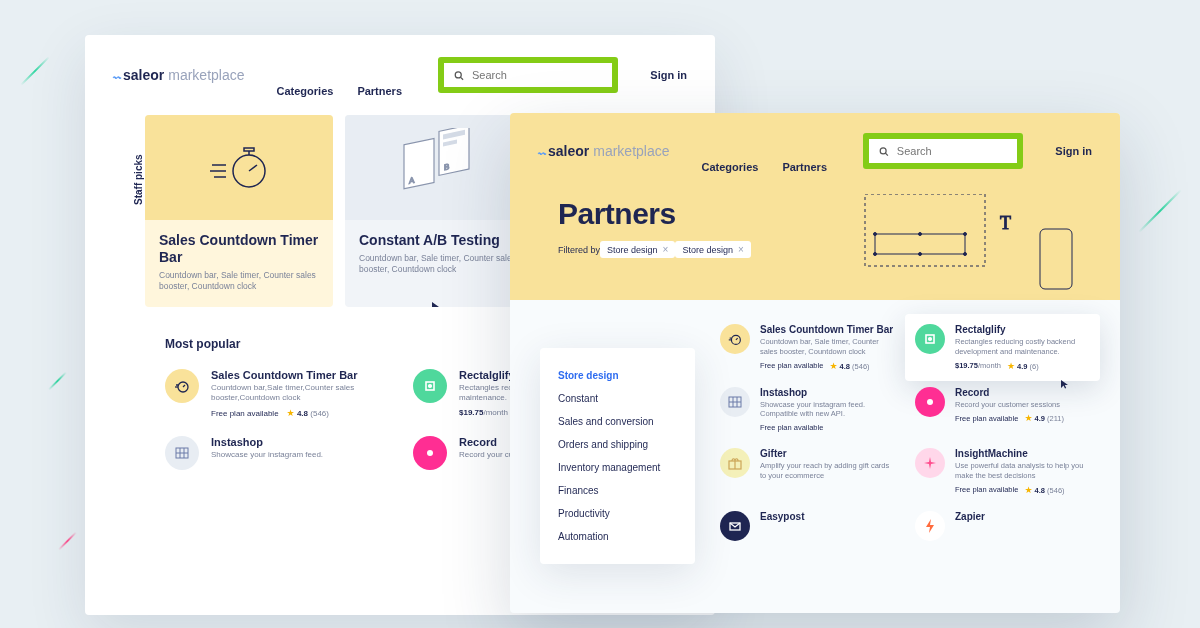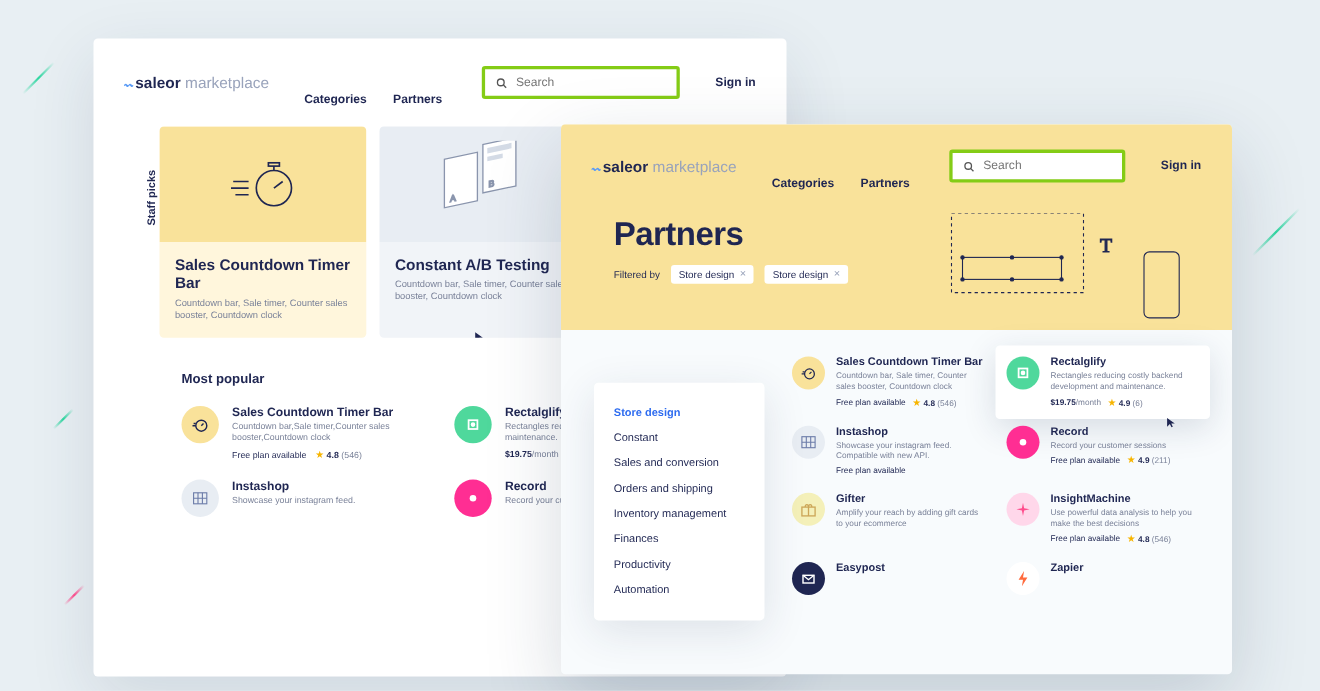--- a/index.html
+++ b/index.html
@@ -34,21 +34,21 @@
   font-size: 11px;
 }
 .logo { font-weight: 700; font-size: 14px; color: #1f2652; display: flex; align-items: baseline; }
 .logo .mp { color: #99a3bb; margin-left: 4px; font-weight: 400; }
 .logo .swoosh { font-size: 8px; color: #5a9bf6; margin-right: 2px; }
 .nav-links { display: flex; gap: 24px; font-weight: 600; color: #1f2652; margin-top: 32px; }
 .nav-link { cursor: pointer; }
 .search {
   flex: 1;
   display: flex; align-items: center;
-  border: 3px solid #84cc16;
+  border: 6px solid #84cc16;
   border-radius: 3px;
   padding: 6px 10px;
   gap: 8px;
   max-width: 180px;
   margin-left: auto;
 }
 .search svg { width: 11px; height: 11px; }
 .search input { border: none; outline: none; font-size: 11px; width: 100%; color: #555; }
 .signin { font-weight: 600; color: #1f2652; cursor: pointer; }
 
@@ -106,21 +106,21 @@
   overflow: hidden;
 }
 .band {
   background: #f9e29a;
   padding-bottom: 42px;
 }
 .band .nav { padding: 16px 28px; }
 .band .search { background: #fff; max-width: 160px; }
 .band-hero { padding: 8px 48px 0; position: relative; }
 .band-hero h1 { font-size: 30px; font-weight: 700; color: #1f2652; letter-spacing: -0.5px; }
-.filter-row { display: flex; align-items: center; gap: 10px; margin-top: 10px; font-size: 9px; }
+.filter-row { display: flex; align-items: center; margin-top: 10px; font-size: 9px; }
 .filter-label { color: #1f2652; }
 .chip { background: #fff; border-radius: 3px; padding: 3px 7px; display: flex; align-items: center; gap: 5px; font-size: 9px; color: #1f2652; }
 .chip-x { color: #99a3bb; cursor: pointer; font-size: 10px; }
 
 .wire { position: absolute; right: 40px; top: 5px; width: 220px; height: 110px; }
 
 .cats {
   position: absolute;
   top: 235px; left: 30px;
   background: #fff;

